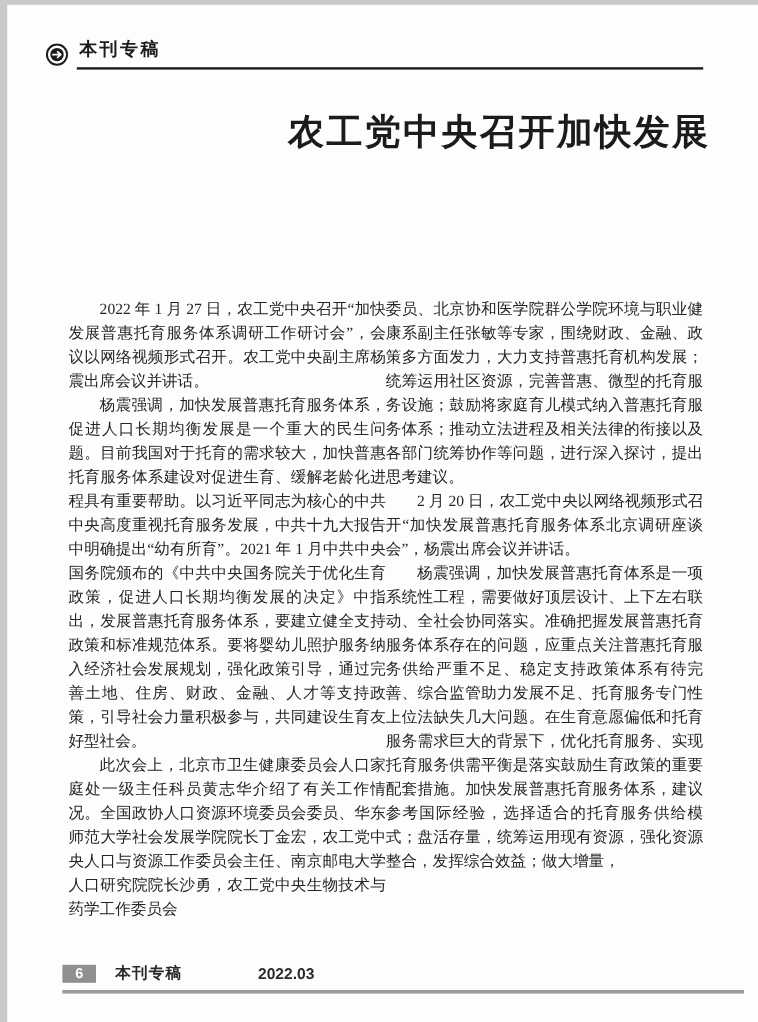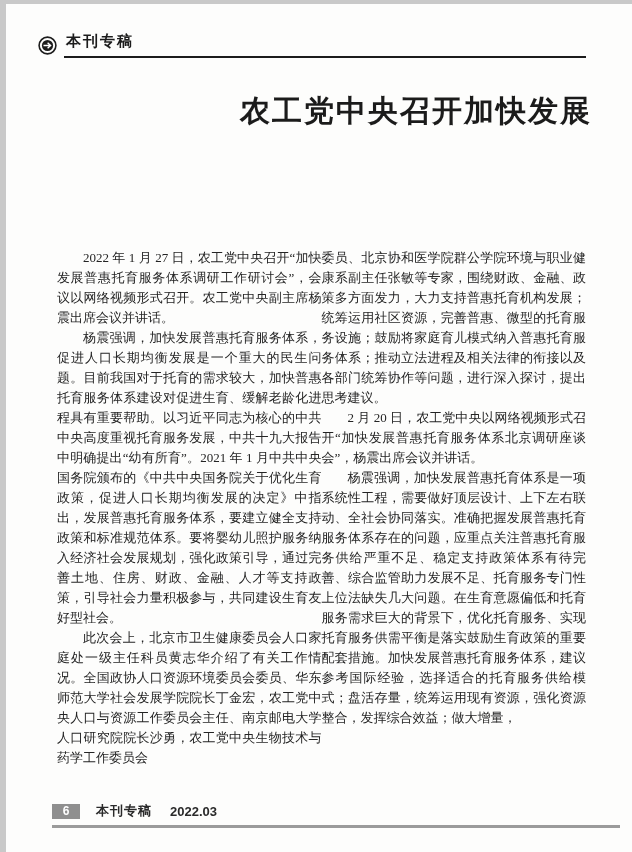--- a/index.html
+++ b/index.html
@@ -53,21 +53,21 @@
     display:flex;align-items:center;
     font-family:"Liberation Sans","DejaVu Sans",sans-serif;
   }
   .pagenum{
     display:inline-block;background:#8f8f8f;color:#fff;
     font-size:12px;font-weight:bold;
     width:28px;height:15px;line-height:15px;text-align:center;
     margin-right:16px;
   }
   .journal{font-size:13px;font-weight:bold;color:#2a2a2a;letter-spacing:1px;margin-right:18px;}
-  .issue{font-size:13px;font-weight:bold;color:#2a2a2a;}
+  .issue{font-size:13px;font-weight:bold;color:#2a2a2a;margin-left:45px;}
 </style>
 </head>
 <body>
 
 <div class="sheet">
 
   <div class="header">
     <span class="hicon">
       <svg width="19" height="19" viewBox="0 0 19 19">
         <circle cx="9.5" cy="9.5" r="8.4" fill="none" stroke="#1c1c1c" stroke-width="1.6"></circle>

